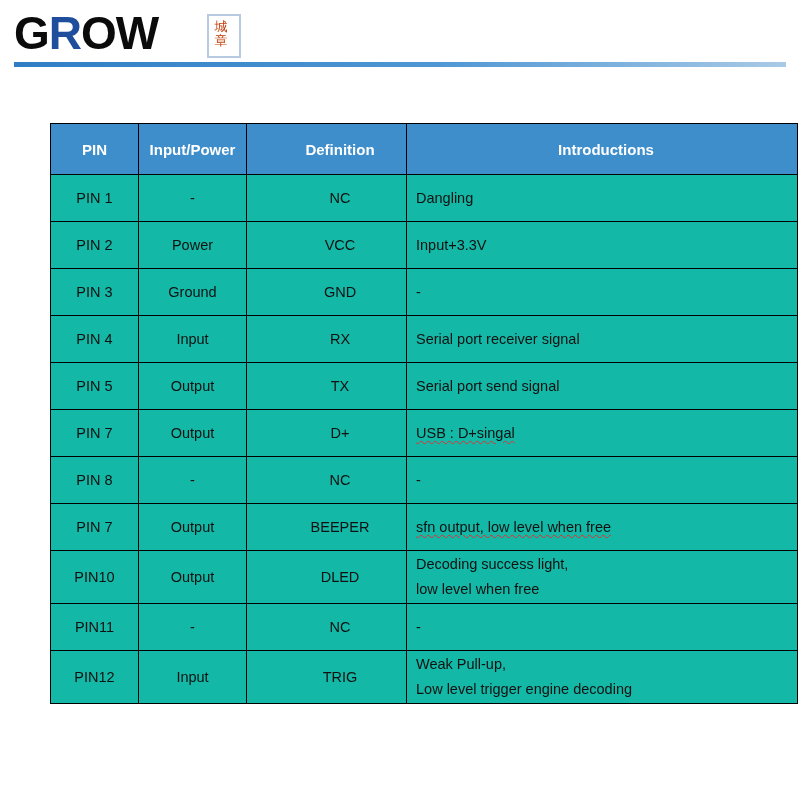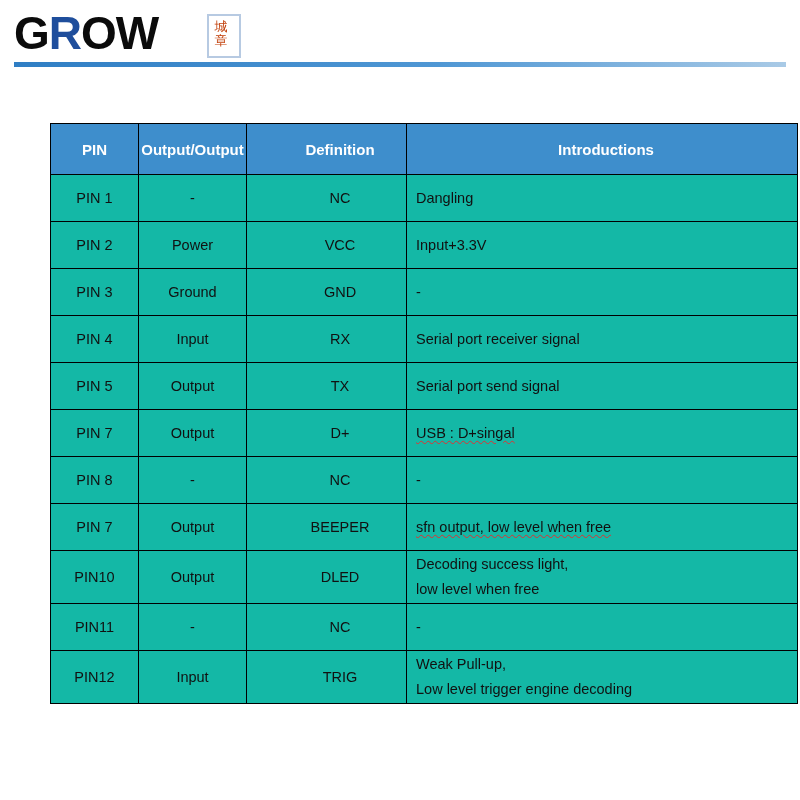--- a/index.html
+++ b/index.html
@@ -136,21 +136,21 @@
     <div class="logo-seal"></div>
     <div class="logo-cn">城章</div>
   </div>
   <div class="logo-rule"></div>
 
   <div class="table-wrap">
     <table class="pintable">
       <thead>
         <tr>
           <th class="col-pin">PIN</th>
-          <th class="col-io">Output/Output</th>
+          <th class="col-io">Input/Power</th>
           <th class="col-def">Definition</th>
           <th class="col-intro">Introductions</th>
         </tr>
       </thead>
       <tbody>
         <tr>
           <td class="col-pin">PIN 1</td>
           <td class="col-io">-</td>
           <td class="col-def">NC</td>
           <td class="col-intro">

